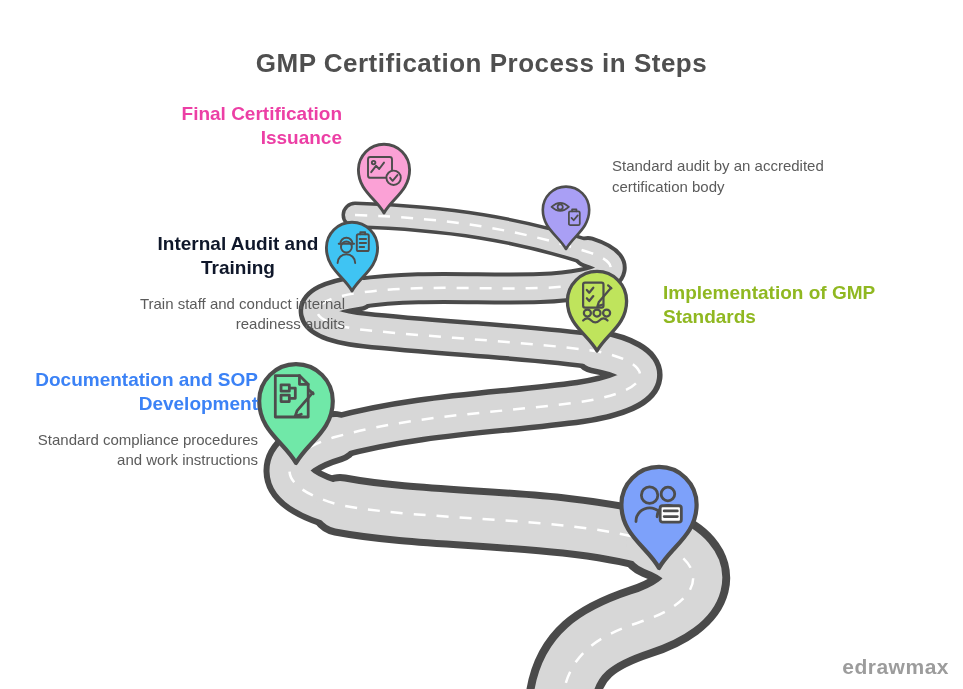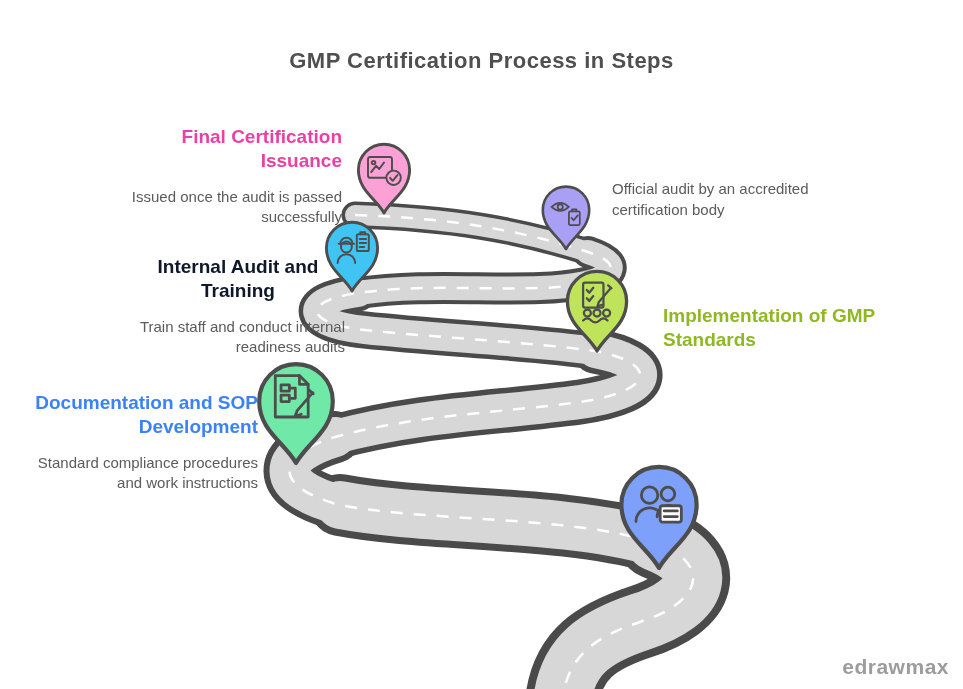--- a/index.html
+++ b/index.html
@@ -1,20 +1,20 @@
 <!DOCTYPE html>
 <html style="--title_text: #4f4f4f; --description_text: #5b5b5b; --road_fill: #d7d7d7; --road_outline: #4a4a4a; --road_dash: #ffffff; --pin_outline: #4d4d4d; --watermark: #9c9c9c;"><head>
 <meta charset="utf-8">
 <style>
   html,body{margin:0;padding:0;background:#fff;}
   #canvas{position:relative;width:963px;height:689px;background:#fff;overflow:hidden;
           font-family:"Liberation Sans",sans-serif;}
   #page-title{position:absolute;top:48px;left:0;width:100%;text-align:center;
-              font-size:22px;font-weight:bold;color:var(--title_text);letter-spacing:.5px;}
-  .step-label{position:absolute;margin-top:23px;}
+              font-size:26px;font-weight:bold;color:var(--title_text);letter-spacing:.5px;}
+  .step-label{position:absolute;}
   .step-label.align-right{text-align:right;}
   .step-label.align-left{text-align:left;}
   .step-title{font-size:19px;font-weight:bold;line-height:1.28;}
   .step-desc{margin-top:13px;font-size:15px;line-height:1.38;color:var(--description_text);}
   #road-svg{position:absolute;top:0;left:0;}
   .casing{fill:none;stroke:var(--road_outline);stroke-linecap:round;stroke-linejoin:round;}
   .tarmac{fill:none;stroke:var(--road_fill);stroke-linecap:round;stroke-linejoin:round;}
   .dashline{fill:none;stroke:var(--road_dash);stroke-width:2.5;stroke-dasharray:12 11;}
   .pin-body{stroke:var(--pin_outline);stroke-width:1.8;stroke-linejoin:round;}
   .icon{fill:none;stroke:var(--pin_outline);stroke-width:1.2;stroke-linecap:round;stroke-linejoin:round;}
@@ -125,35 +125,34 @@
         <circle cx="-4" cy="-31" r="3.5"></circle>
         <path d="M-9.8 -19.8 a5.8 5.8 0 0 1 11.6 0"></path>
         <rect x="0.5" y="-26.5" width="9" height="7" rx="1" fill="#ffffff"></rect>
         <path d="M2.2 -24.3 h5.6 M2.2 -21.9 h5.6"></path>
       </g>
     </g>
   </svg>
 
   <div class="step-label align-right" style="left:128px;top:102px;width:214px;">
     <div class="step-title" style="color: rgb(236, 63, 165);">Final Certification Issuance</div>
-    <div class="step-desc">Issued once the audit is passed successfully</div>
   </div>
 
   <div class="step-label align-right" style="left:131px;top:232px;width:214px;">
     <div class="step-title" style="color: #0f172a; text-align: center;">Internal Audit and Training</div>
     <div class="step-desc">Train staff and conduct internal readiness audits</div>
   </div>
 
   <div class="step-label align-right" style="left:14px;top:368px;width:244px;">
     <div class="step-title" style="color: #3b82f6;">Documentation and SOP Development</div>
     <div class="step-desc">Standard compliance procedures and work instructions</div>
   </div>
 
   <div class="step-label align-left" style="left:612px;top:143px;width:235px;">
-    <div class="step-desc">Official audit by an accredited certification body</div>
+    <div class="step-desc">Standard audit by an accredited certification body</div>
   </div>
 
   <div class="step-label align-left" style="left:663px;top:281px;width:235px;">
     <div class="step-title" style="color: rgb(144, 184, 33);">Implementation of GMP Standards</div>
   </div>
 
 
   <div id="watermark">edrawmax</div>
 </div>
 

